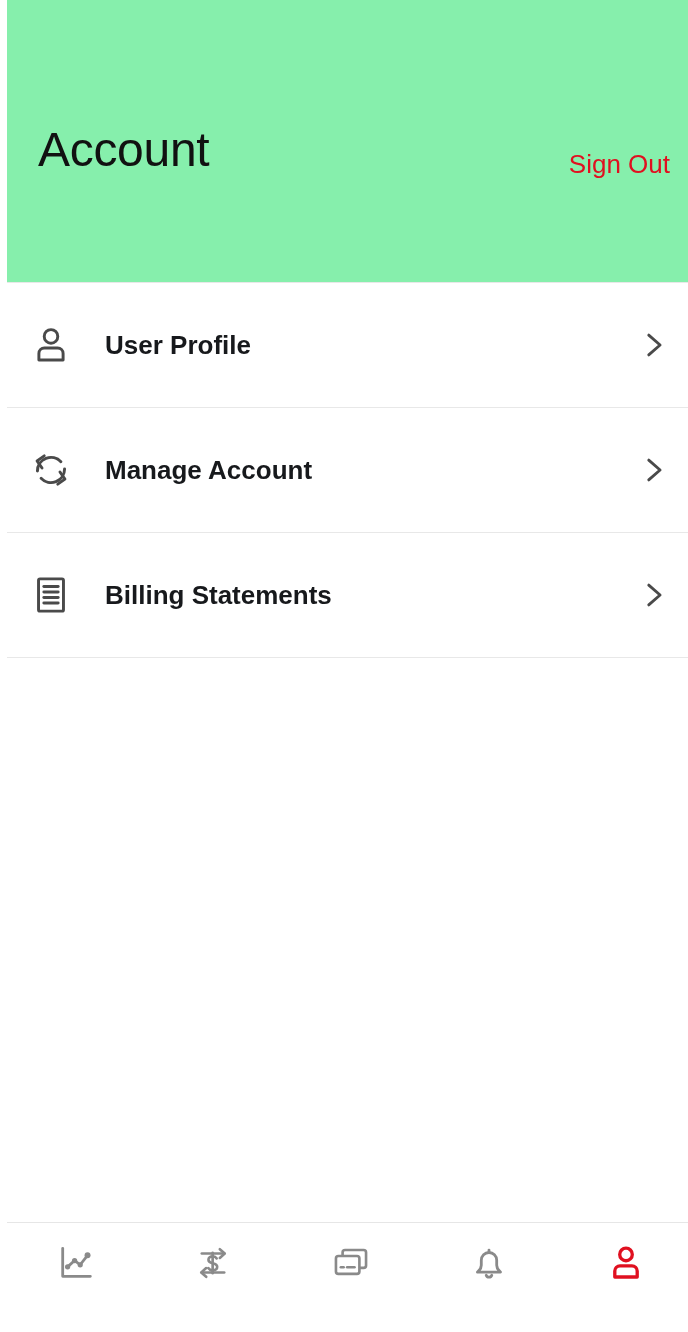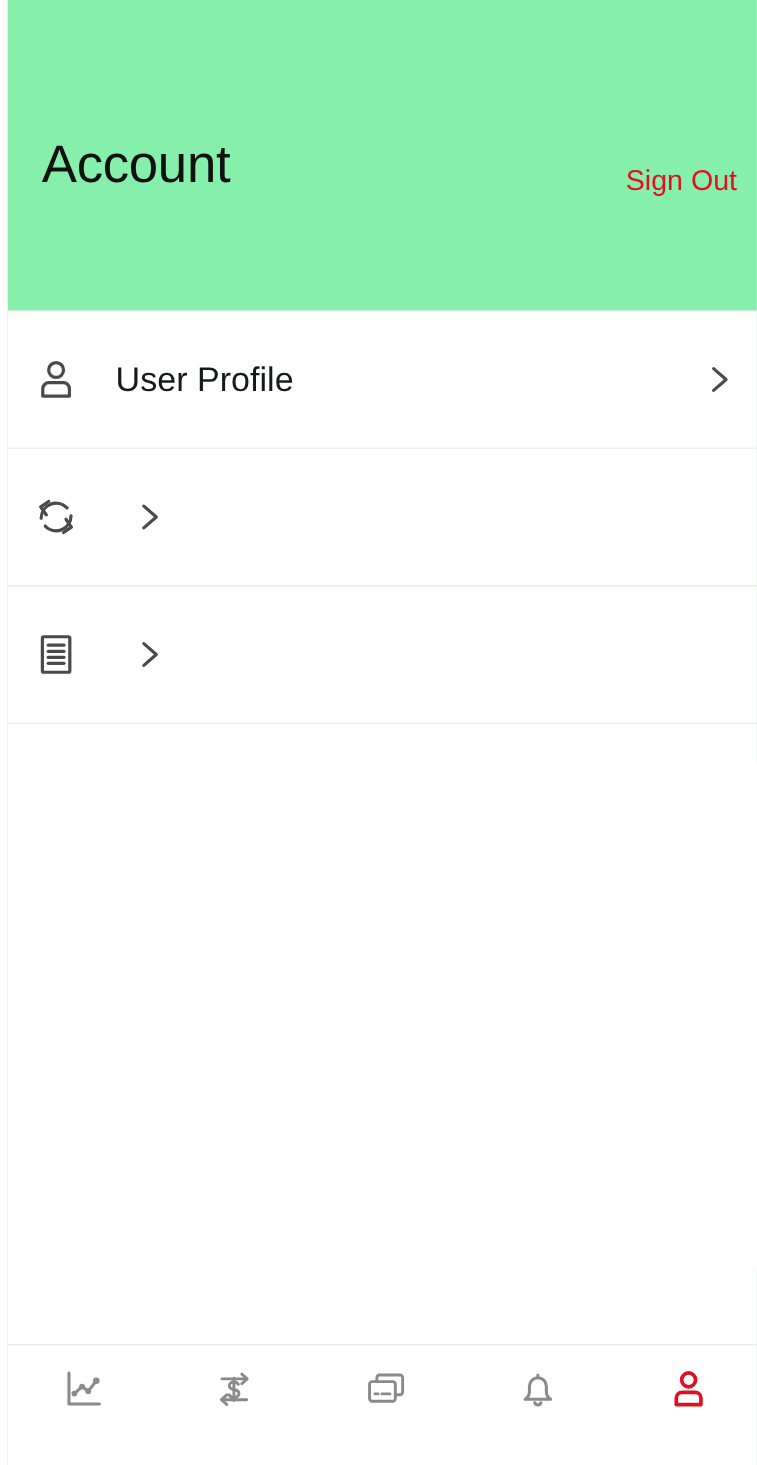--- a/index.html
+++ b/index.html
@@ -74,25 +74,26 @@
   .row-icon {
     width: 76px;
     margin-left: 22px;
     display: flex;
     align-items: center;
     justify-content: flex-start;
     flex: 0 0 auto;
   }
 
   .row-label {
-    font-size: 31px;
+    font-size: 26px;
     line-height: 38px;
     color: #17191c;
     white-space: nowrap;
     flex: 1 1 auto;
+    font-weight: bold;
   }
 
   .row-chevron {
     width: 60px;
     display: flex;
     align-items: center;
     justify-content: center;
     margin-right: 12px;
     flex: 0 0 auto;
   }
@@ -151,37 +152,39 @@
 
     <div class="menu-row">
       <span class="row-icon">
         <svg class="nav-icon" width="44" height="44" viewBox="0 0 24 24" fill="none" stroke="#4a4a4a" stroke-width="1.6" stroke-linecap="round" stroke-linejoin="round">
           <path d="M4.6 12.6 a7.4 7.4 0 0 1 12.8 -5.1"></path>
           <path d="M19.4 11.4 a7.4 7.4 0 0 1 -12.8 5.1"></path>
           <polyline points="8.3,4.3 4.4,7.0 7.1,10.9"></polyline>
           <polyline points="15.7,19.7 19.6,17.0 16.9,13.1"></polyline>
         </svg>
       </span>
+      <span class="row-label">Manage Account</span>
       <span class="row-chevron">
         <svg width="34" height="34" viewBox="0 0 24 24" fill="none" stroke="#4a4a4a" stroke-width="2" stroke-linecap="round" stroke-linejoin="round">
           <polyline points="9,5 17,12 9,19"></polyline>
         </svg>
       </span>
     </div>
 
     <div class="menu-row">
       <span class="row-icon">
         <svg class="nav-icon" width="44" height="44" viewBox="0 0 24 24" fill="none" stroke="#4a4a4a" stroke-width="1.6" stroke-linecap="round" stroke-linejoin="round">
           <rect x="5.2" y="3.2" width="13.6" height="17.6" rx="0.8"></rect>
           <line x1="8.1" y1="7.4" x2="15.9" y2="7.4"></line>
           <line x1="8.1" y1="10.4" x2="15.9" y2="10.4"></line>
           <line x1="8.1" y1="13.4" x2="15.9" y2="13.4"></line>
           <line x1="8.1" y1="16.4" x2="15.9" y2="16.4"></line>
         </svg>
       </span>
+      <span class="row-label">Billing Statements</span>
       <span class="row-chevron">
         <svg width="34" height="34" viewBox="0 0 24 24" fill="none" stroke="#4a4a4a" stroke-width="2" stroke-linecap="round" stroke-linejoin="round">
           <polyline points="9,5 17,12 9,19"></polyline>
         </svg>
       </span>
     </div>
 
 
   </div>
 

